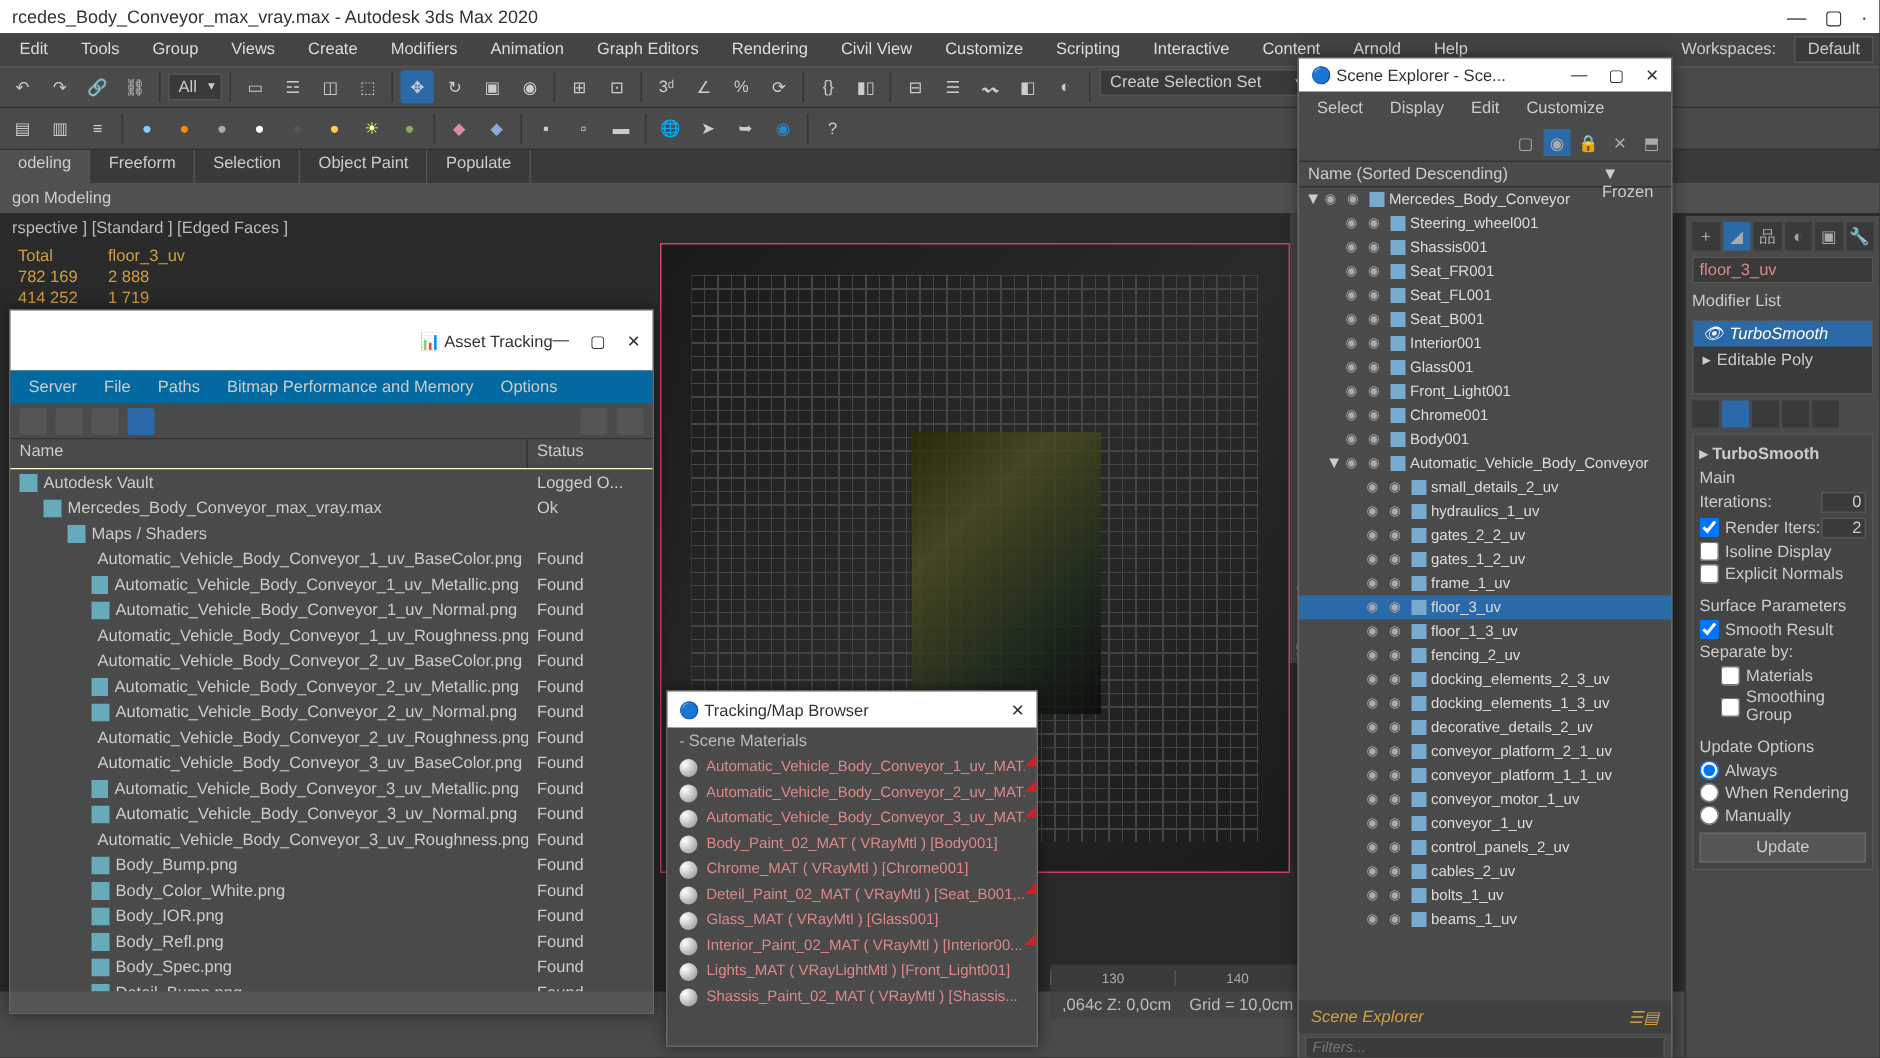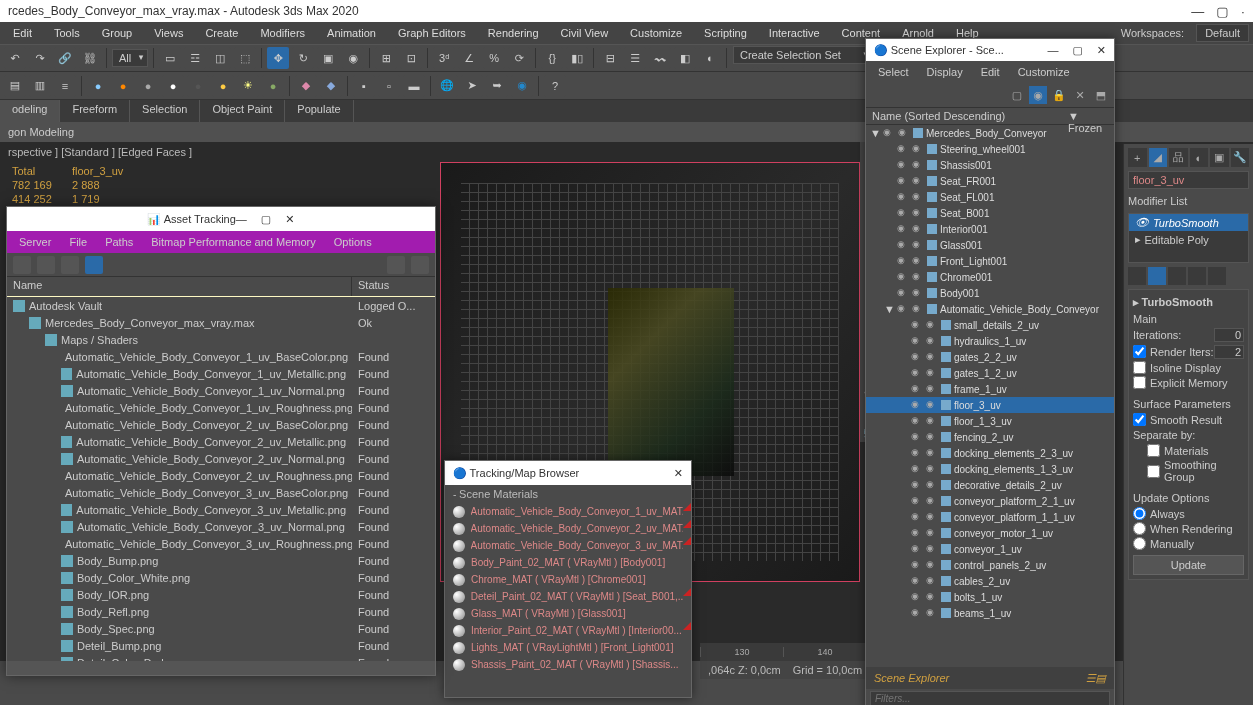--- a/index.html
+++ b/index.html
@@ -30,23 +30,23 @@
 .vpstats .hdr{display:inline-block;width:60px}
 .vpstats .val{display:inline-block;width:60px}
 .vpcanvas{position:absolute;left:440px;top:20px;width:420px;height:420px;background:linear-gradient(135deg,#1a1a1a 0%,#2a2a2a 50%,#1a1a1a 100%);border:1px solid #d04060}
 .vpcanvas::before{content:"";position:absolute;inset:20px;background:repeating-linear-gradient(0deg,transparent,transparent 8px,#444 8px,#444 9px),repeating-linear-gradient(90deg,transparent,transparent 8px,#444 8px,#444 9px)}
 .model{position:absolute;left:40%;top:30%;width:30%;height:45%;background:linear-gradient(135deg,#2a2a00 0%,#4a4a20 30%,#1a2a1a 70%,#0a0a0a 100%);opacity:.85}
 .vptools{position:absolute;right:0;top:0;width:20px;background:#444;display:flex;flex-direction:column}
 .vptools .vtbtn{width:20px;height:20px;display:flex;align-items:center;justify-content:center;cursor:pointer;color:#aaa;font-size:10px}
 
 
 .assetwin{position:absolute;left:6px;top:206px;width:430px;height:470px;background:#4a4a4a;border:1px solid #666;box-shadow:0 0 12px rgba(0,0,0,.5);display:flex;flex-direction:column;z-index:5}
-.assetwin .wtitle{height:24px;background:#fff;color:#333;display:flex;align-items:center;padding:0 8px;justify-content:center}
+.assetwin .wtitle{height:40px;background:#fff;color:#333;display:flex;align-items:center;padding:0 8px;justify-content:flex-end}
 .assetwin .wtitle .ctls{display:flex;gap:14px}
-.assetwin .wmenu{height:22px;background:#a21caf;display:flex;align-items:center;padding:0 4px;gap:2px}
+.assetwin .wmenu{height:22px;background:#0369a1;display:flex;align-items:center;padding:0 4px;gap:2px}
 .assetwin .wmenu span{padding:3px 8px;cursor:pointer}
 .assetwin .wtool{height:24px;background:#4a4a4a;display:flex;align-items:center;padding:0 6px;gap:6px;border-bottom:1px solid #333}
 .assetwin .wtool .ticon{width:18px;height:18px;background:#555;cursor:pointer;border-radius:2px}
 .assetwin .wtool .spacer{flex:1}
 .assetwin .cols{height:20px;background:#4a4a4a;display:flex;border-bottom:1px solid #fef9c3}
 .assetwin .cols .c1{width:345px;padding:2px 6px;border-right:1px solid #333}
 .assetwin .cols .c2{flex:1;padding:2px 6px}
 .assetwin .rows{flex:1;overflow:hidden;background:#4a4a4a}
 .assetwin .row{height:17px;display:flex;align-items:center}
 .assetwin .row .c1{width:345px;padding:0 6px;display:flex;align-items:center;gap:4px;overflow:hidden;white-space:nowrap}
@@ -789,21 +789,21 @@
           <span>Render Iters:</span>
         </span>
         <span class="spin">2</span>
       </div>
     <div class="chk">
         <input type="checkbox" style="">
         <span>Isoline Display</span>
       </div>
     <div class="chk">
         <input type="checkbox" style="">
-        <span>Explicit Memory</span>
+        <span>Explicit Normals</span>
       </div>
     <div class="lbl" style="margin-top:6px">Surface Parameters</div>
     <div class="chk">
         <input type="checkbox" checked="" style="">
         <span>Smooth Result</span>
       </div>
     <div class="lbl">Separate by:</div>
     <div class="chk" style="padding-left:14px">
         <input type="checkbox" style="">
         <span>Materials</span>

